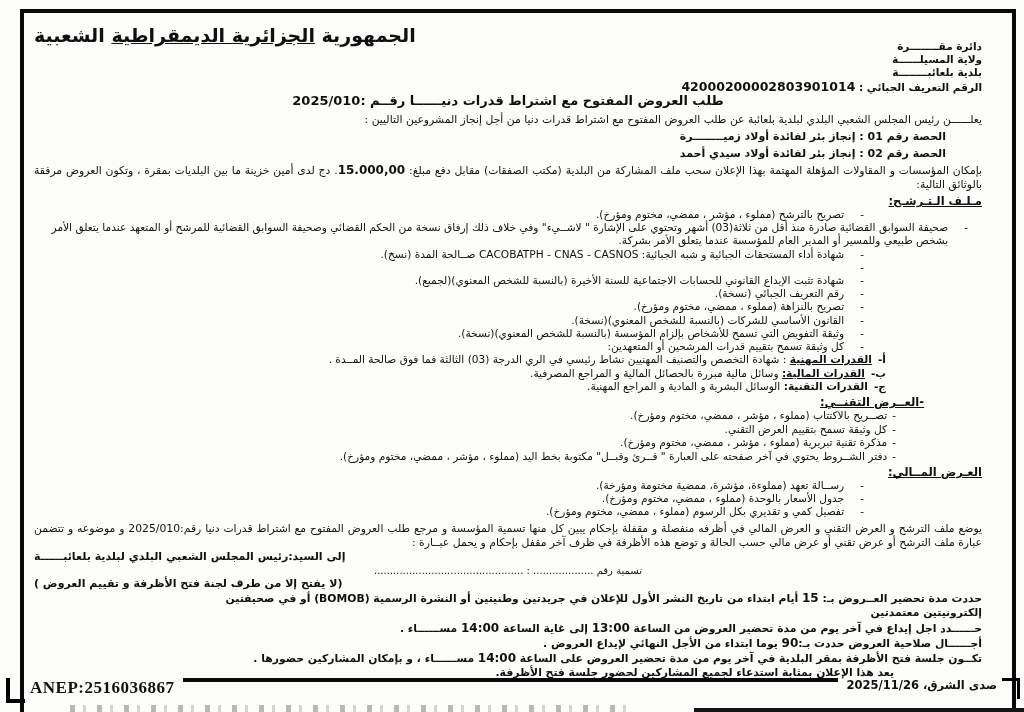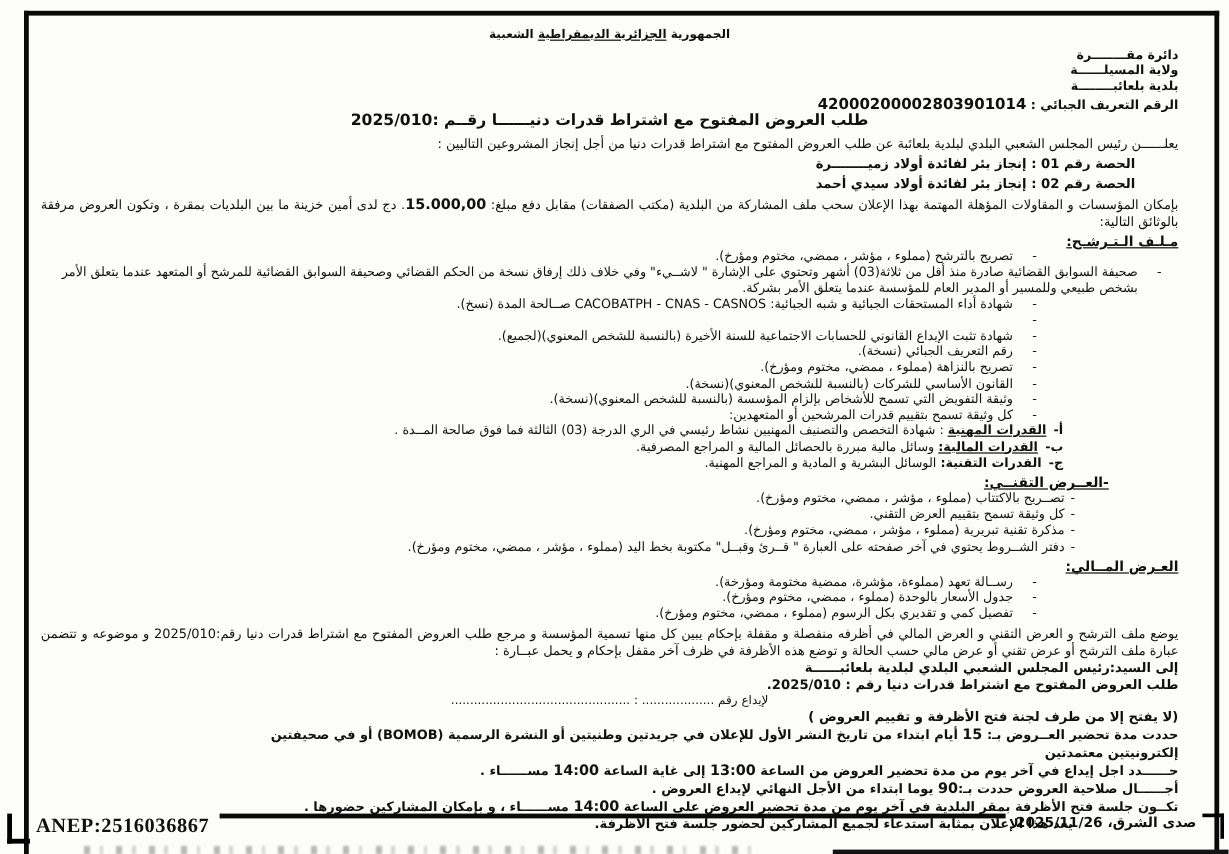--- a/index.html
+++ b/index.html
@@ -2,41 +2,41 @@
 <html><head>
 <meta charset="utf-8">
 <style>
   html,body{margin:0;padding:0}
   body{width:1024px;height:712px;background:#ffffff;font-family:"DejaVu Sans",sans-serif;color:#101010;}
   .page{position:relative;width:1024px;height:712px;background:#fcfcfa;overflow:hidden}
   .frame{position:absolute;left:20px;top:9px;width:988px;height:760px;border:4px solid #0a0a0a;border-bottom:none}
   .content{position:absolute;top:15px;right:42px;left:34px;direction:rtl;text-align:right}
   .u{text-decoration:underline}
   .hdr{position:relative;height:78px}
-  .republic{position:absolute;top:9px;left:0;right:0;text-align:center;font-size:10px;font-weight:bold}
+  .republic{position:absolute;top:9px;left:0;right:0;text-align:left;font-size:19px;font-weight:bold}
   .authority{position:absolute;top:25px;right:0;font-size:10.5px;font-weight:bold;line-height:13.2px;text-align:right}
   .taxline{font-size:10.5px;font-weight:bold}
   .taxline .num{font-size:12.5px}
   .notice-title{text-align:center;font-size:13px;font-weight:bold}
   .intro{font-size:10.8px;margin-top:5px}
   .lot{font-size:11px;font-weight:bold;margin:4px 36px 0 0}
   .para{font-size:10.8px;line-height:14px;margin-top:3px;text-align:justify}
   .sec-h{font-size:11.5px;font-weight:bold;margin-top:2px}
   .sec-h .u{text-decoration:underline}
   .tech-h{margin-right:58px}
   .li{display:flex;gap:16px;font-size:10.6px;line-height:13.2px;padding-right:118px}
   .li.wide{padding-right:14px}
   .li .dash{flex:none}
   .li .t{flex:1;text-align:right}
   .cap{display:flex;gap:6px;font-size:10.6px;line-height:13.4px;padding-right:96px}
   .cap .pref{font-weight:bold;flex:none}
   .cap .lbl{font-weight:bold;text-decoration:underline}
   .cap.nou .lbl{text-decoration:none}
   .ti{display:flex;gap:5px;font-size:10.6px;line-height:13.4px;padding-right:86px}
-  .addr{text-align:right;font-size:11px;line-height:14.2px;font-weight:bold}
+  .addr{text-align:left;font-size:11px;line-height:14.2px;font-weight:bold}
   .dots{text-align:center;font-size:10px;line-height:13px;font-weight:normal}
   .close-p{font-size:10.8px;line-height:14.2px;font-weight:bold}
   .close-p .num{font-size:12px}
   .amount{font-weight:bold;font-size:12px}
   .line2{text-align:right}
   .summon{margin-right:88px}
   .footer{position:absolute;left:6px;right:4px;bottom:8px;height:26px;display:flex;align-items:flex-start;direction:ltr}
   .crop-l{width:15px;height:21px;border-left:4px solid #000;border-bottom:4px solid #000;margin-right:5px}
   .crop-r{width:15px;height:18px;border-right:3px solid #000;border-top:3px solid #000;margin-left:5px;align-self:flex-start}
   .anep{font-family:"Liberation Serif",serif;font-weight:bold;font-size:17px;letter-spacing:.5px}
@@ -172,22 +172,21 @@
         </div>
       <div class="li">
           <span class="dash">-</span>
           <span class="t">تفصيل كمي و تقديري بكل الرسوم (مملوء ، ممضي، مختوم ومؤرخ).</span>
         </div>
     </div>
 
     <div class="para">يوضع ملف الترشح و العرض التقني و العرض المالي في أظرفه منفصلة و مقفلة بإحكام يبين كل منها تسمية المؤسسة و مرجع طلب العروض المفتوح مع اشتراط قدرات دنيا رقم:2025/010 و موضوعه و تتضمن عبارة ملف الترشح أو عرض تقني أو عرض مالي حسب الحالة و توضع هذه الأظرفة في ظرف آخر مقفل بإحكام و يحمل عبــارة :</div>
 
     <div class="addr">إلى السيد:رئيس المجلس الشعبي البلدي لبلدية بلعائبــــــة</div>
-    <div class="addr">طلب العروض المفتوح مع اشتراط قدرات دنيا رقم : 2025/010.</div>
-    <div class="dots">لإيداع رقم ................... : ...............................................</div>
+    <div class="dots">تسمية رقم ................... : ...............................................</div>
     <div class="addr">(لا يفتح إلا من طرف لجنة فتح الأظرفة و تقييم العروض )</div>
 
     <div class="close-p">
       <span>حددت مدة تحضير العــروض بـ: </span><span class="num">15</span><span> أيام  ابتداء من تاريخ النشر الأول للإعلان في جريدتين وطنيتين أو النشرة الرسمية (BOMOB) أو في صحيفتين</span>
     </div>
     <div class="close-p line2">إلكترونيتين معتمدتين</div>
     <div class="close-p">
       <span>حــــــدد اجل إيداع  في آخر يوم من مدة تحضير العروض من الساعة </span><span class="num">13:00</span><span> إلى غاية الساعة </span><span class="num">14:00</span><span> مســــــاء .</span>
     </div>
     <div class="close-p">

